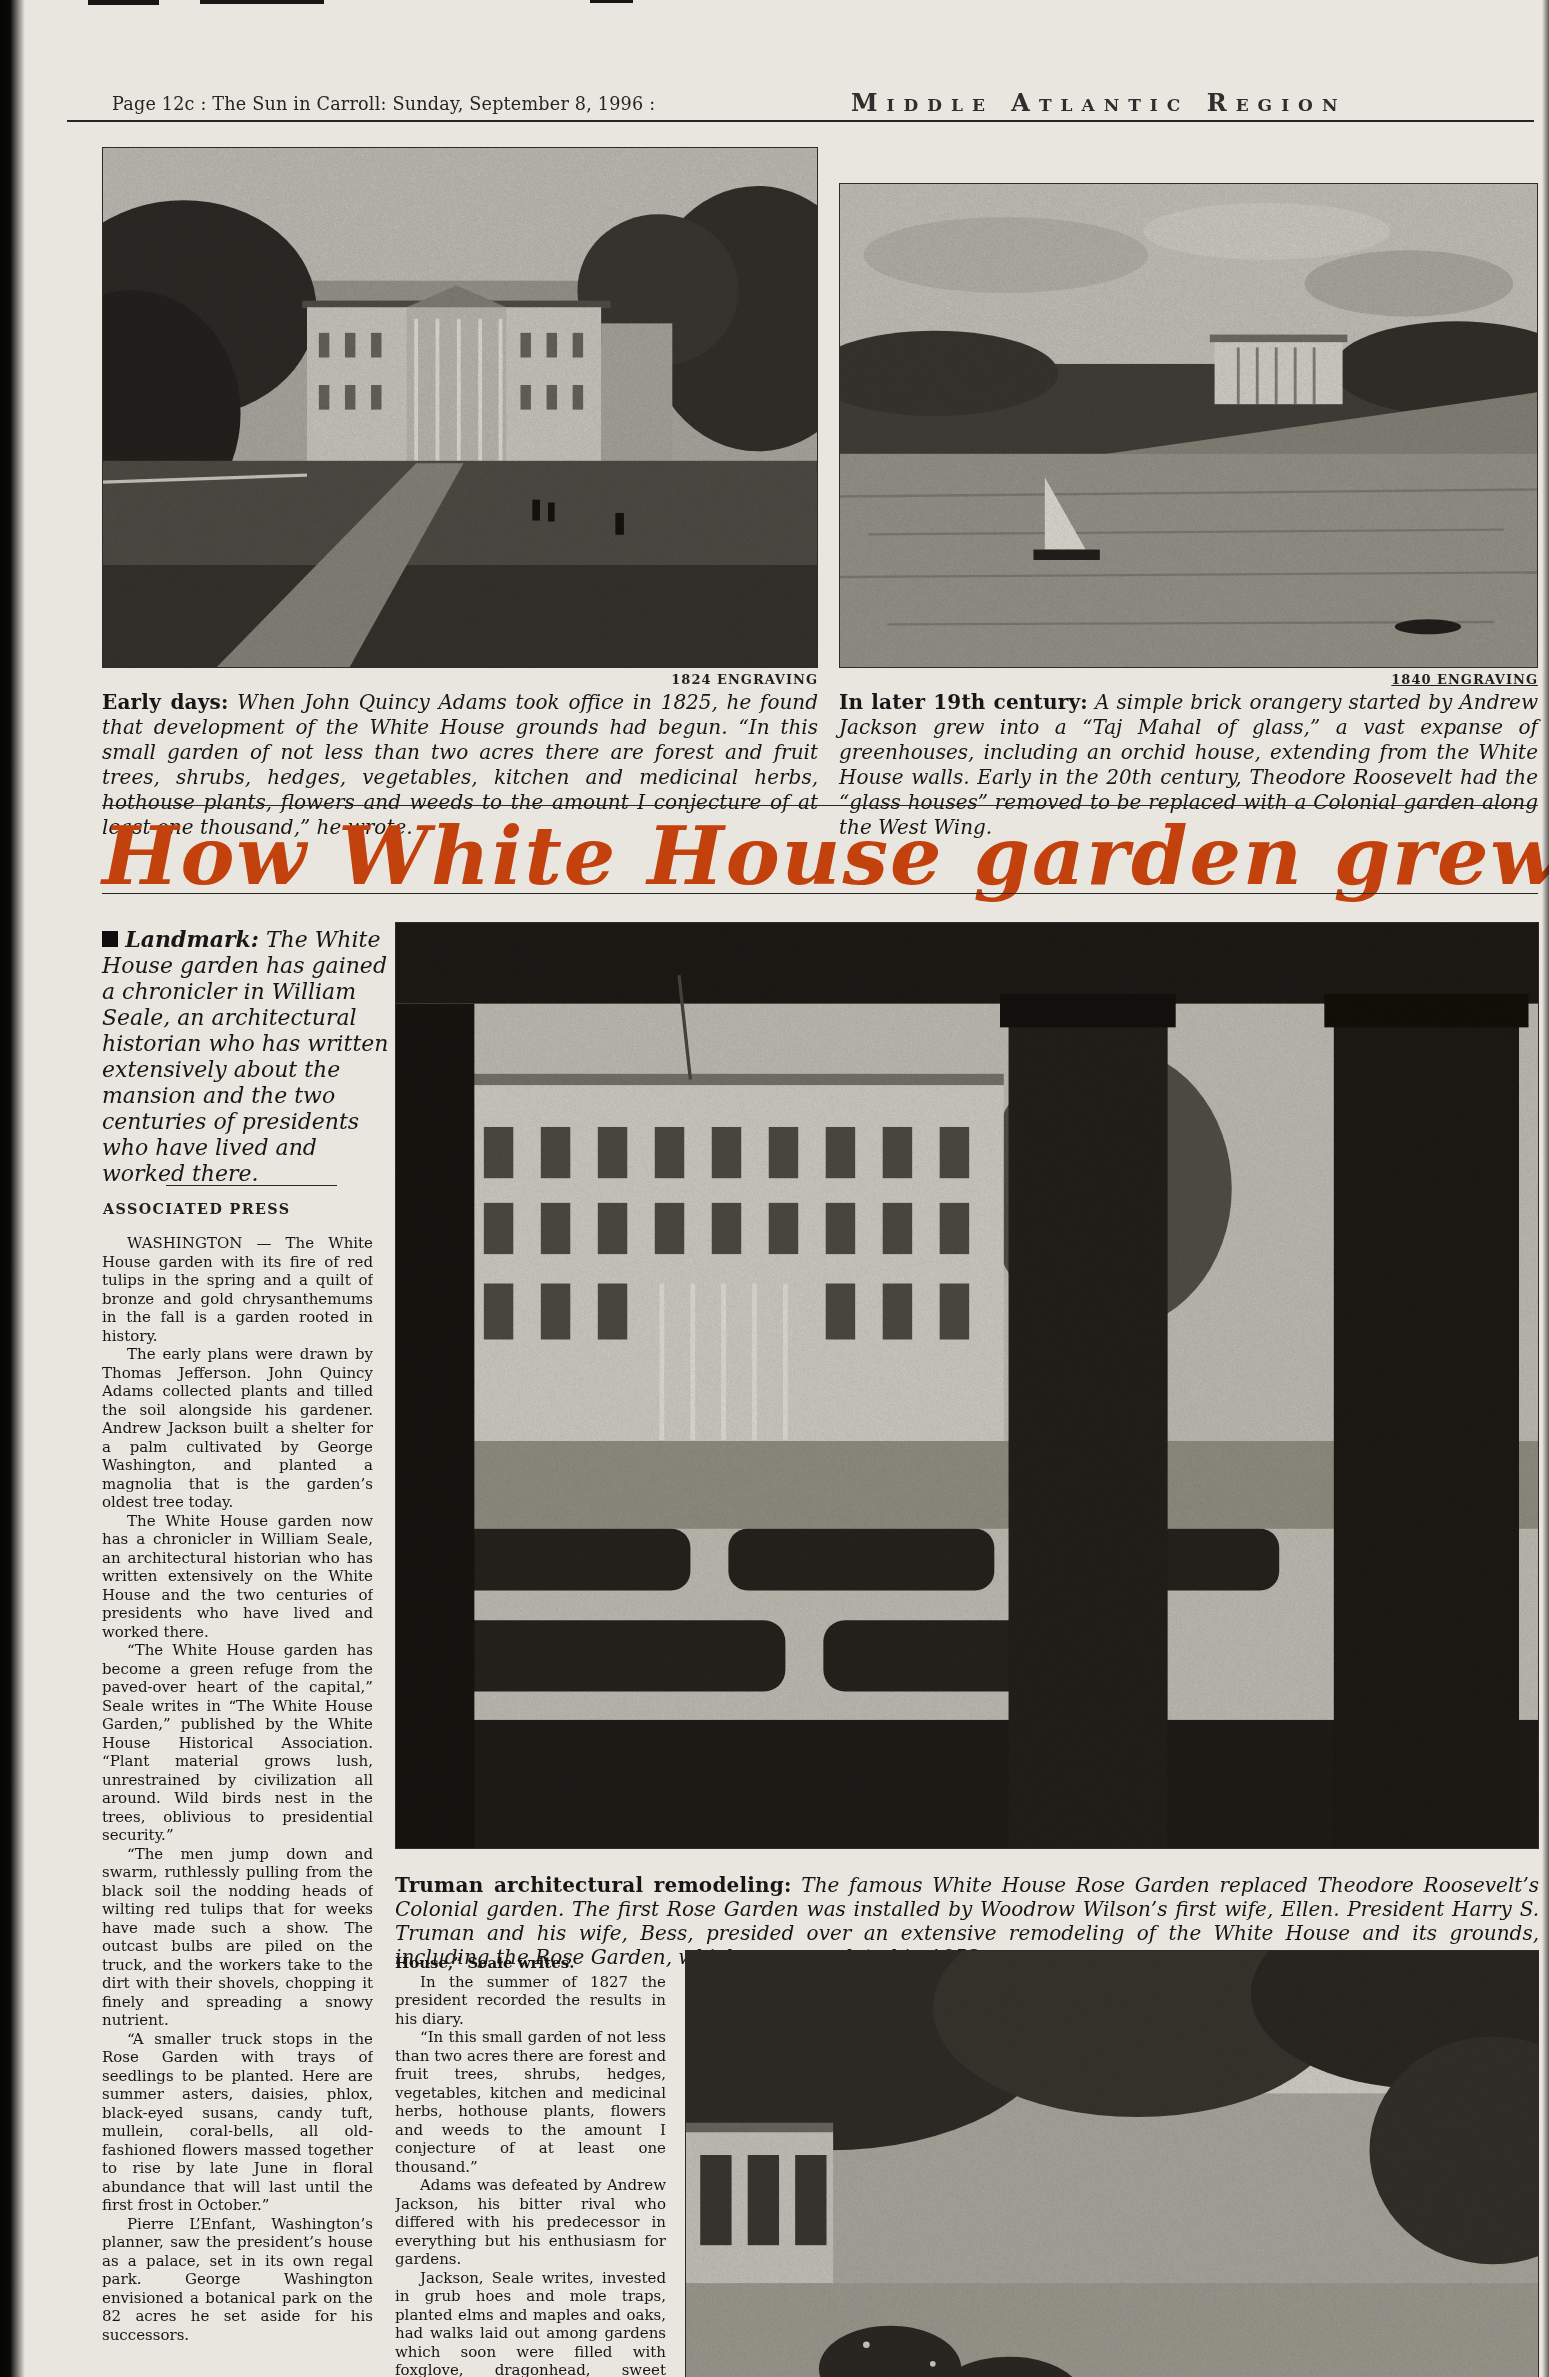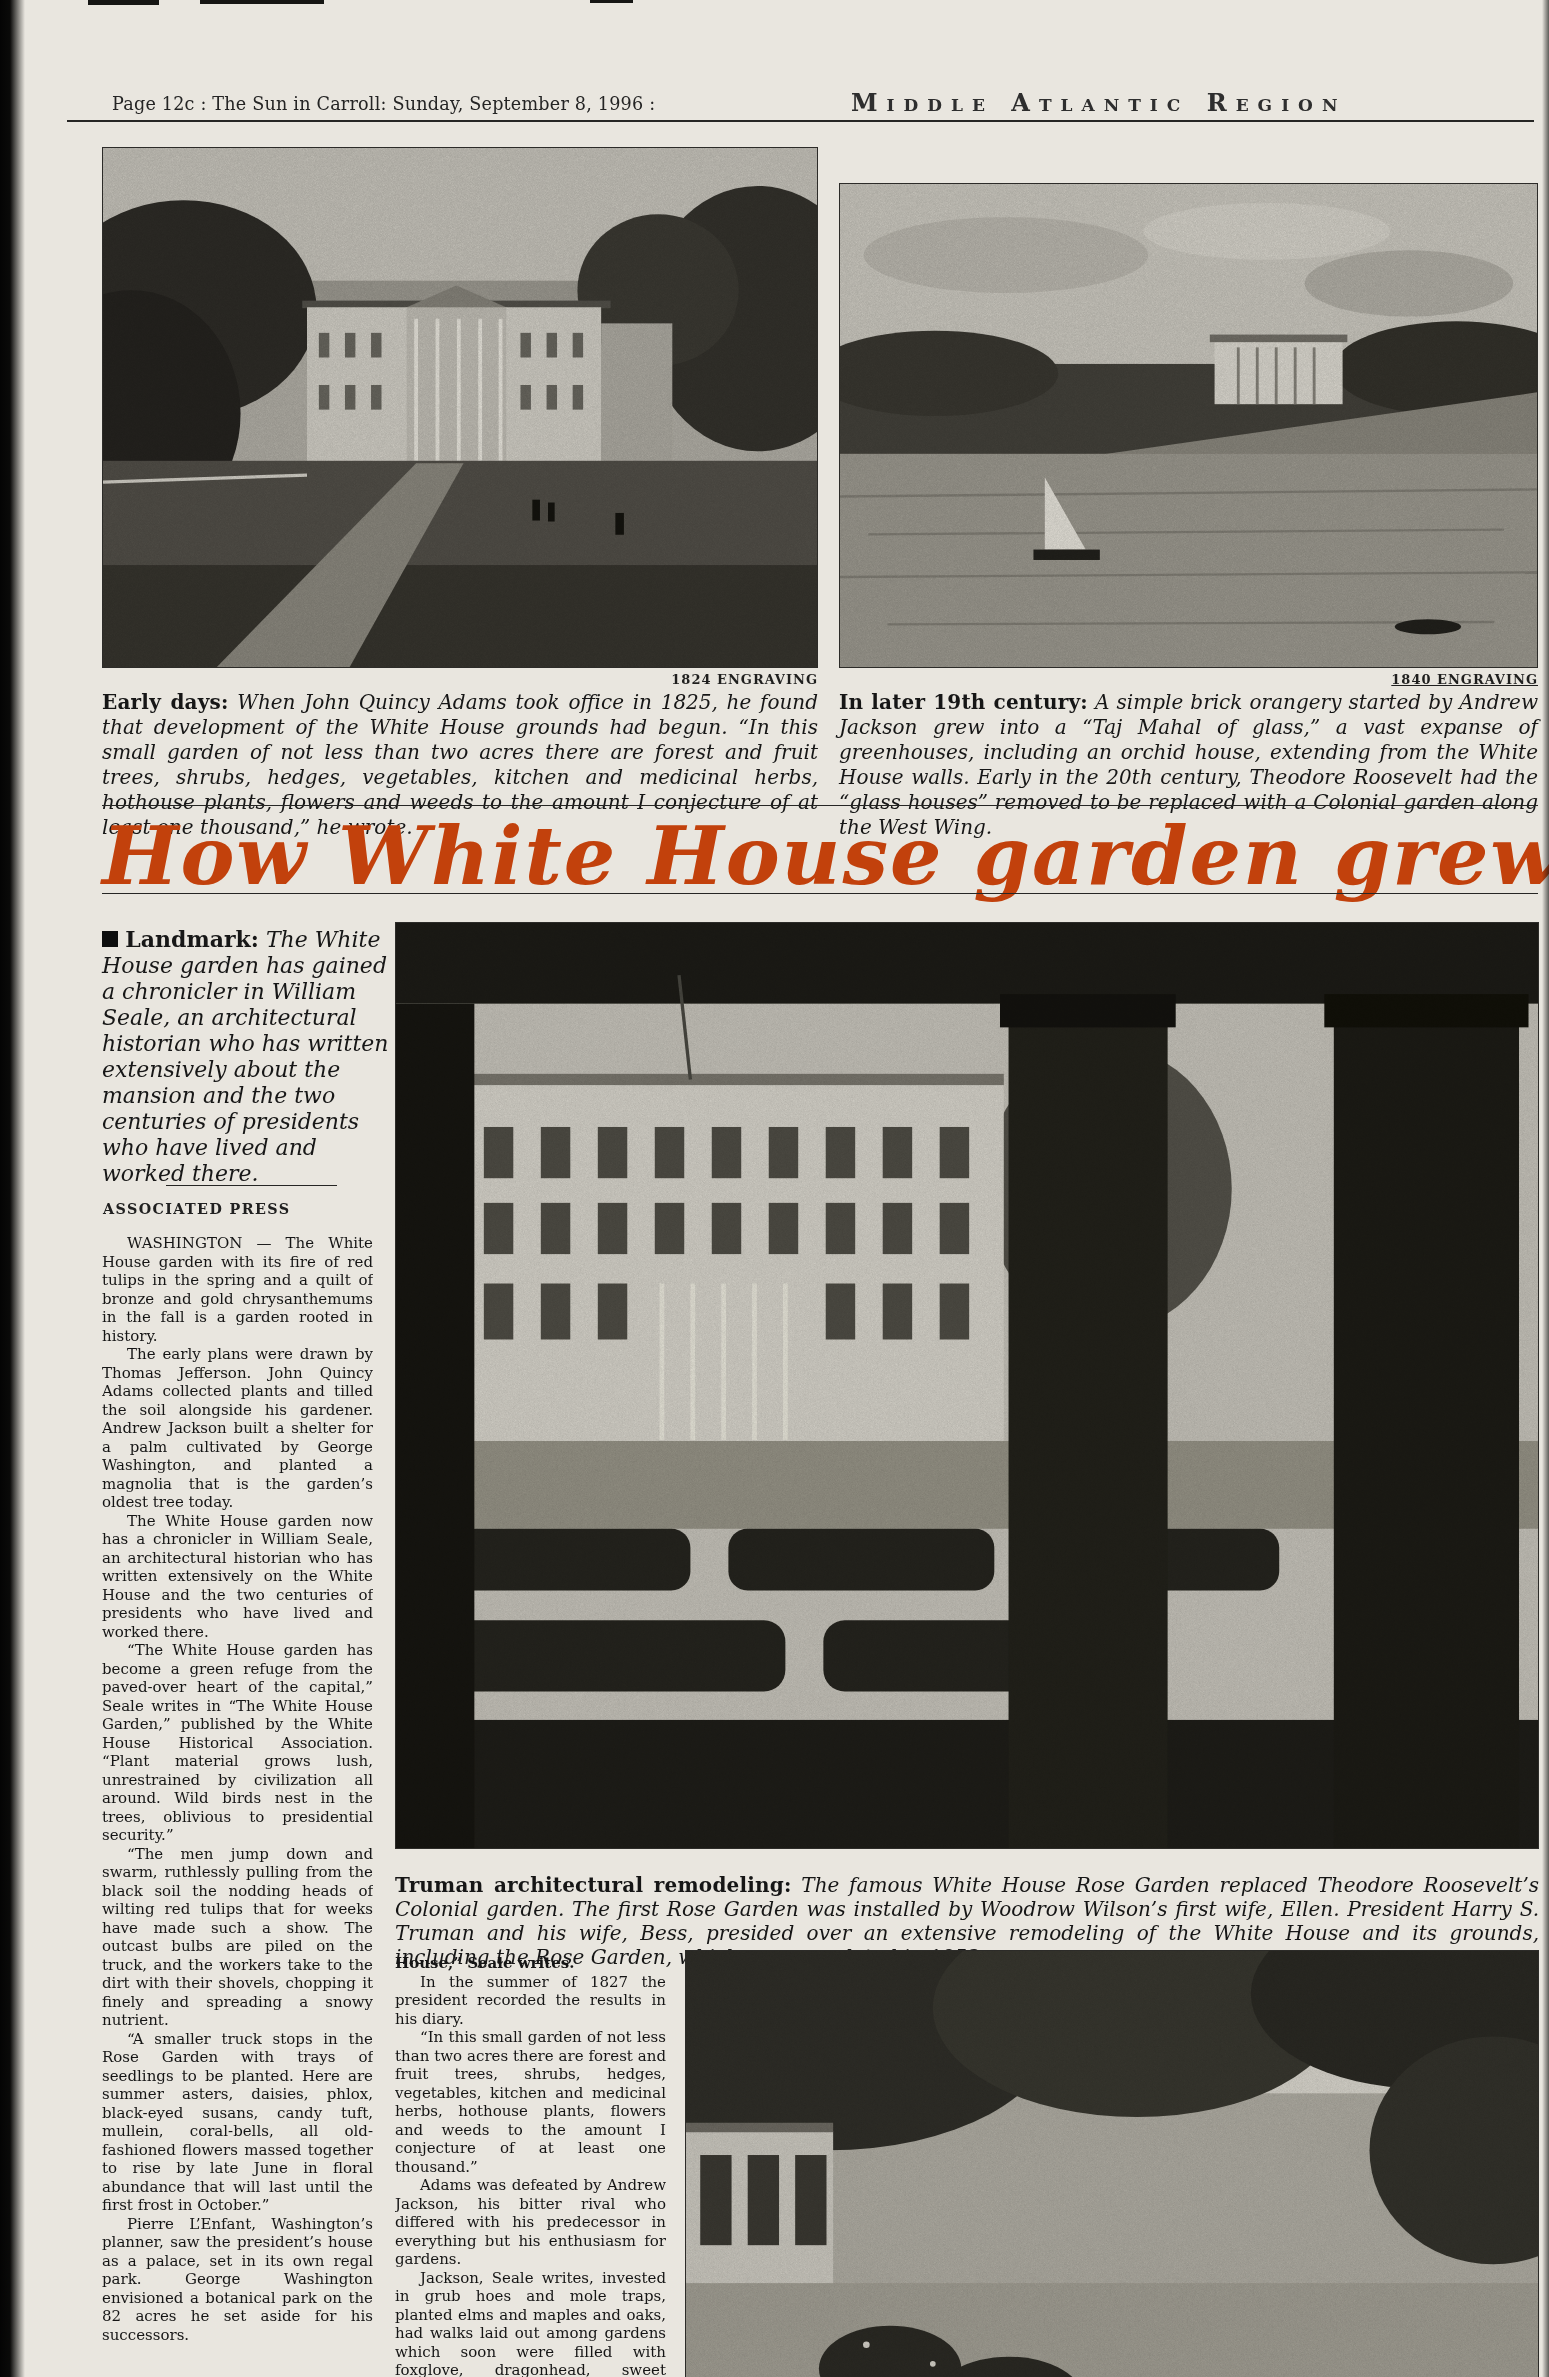--- a/index.html
+++ b/index.html
@@ -27,21 +27,21 @@
   .caption{position:absolute;font-size:20px;line-height:25px;color:#161616;text-align:justify;}
   .cap-label{font-weight:bold;font-style:normal;letter-spacing:0.2px;}
   .cap-text{font-style:italic;}
   
   .headline{position:absolute;left:102px;top:808px;width:1436px;margin:0;
     font-size:81px;font-weight:bold;font-style:italic;letter-spacing:1.9px;
     text-align:center;white-space:nowrap;color:#c2410c;}
   .landmark{position:absolute;left:102px;top:926px;width:304px;
     font-size:22px;line-height:26px;color:#171717;}
   .landmark .sq{display:inline-block;width:15.7px;height:15.7px;background:#0e0e0e;margin-right:7.6px;}
-  .landmark .lm-label{font-weight:bold;}
+  .landmark .lm-label{font-weight:bold;font-style:italic;}
   .landmark .lm-text{font-style:italic;}
   .byline{position:absolute;left:103px;top:1201px;font-size:14.3px;font-weight:bold;
     letter-spacing:1.4px;color:#202020;}
   
   .col{position:absolute;font-size:15px;line-height:18.5px;text-align:justify;
     overflow:hidden;color:#151515;}
   .col p{margin:0;text-indent:25px;}
   .col.cont p:first-child{text-indent:0;font-weight:bold;}
 </style>
 </head>

